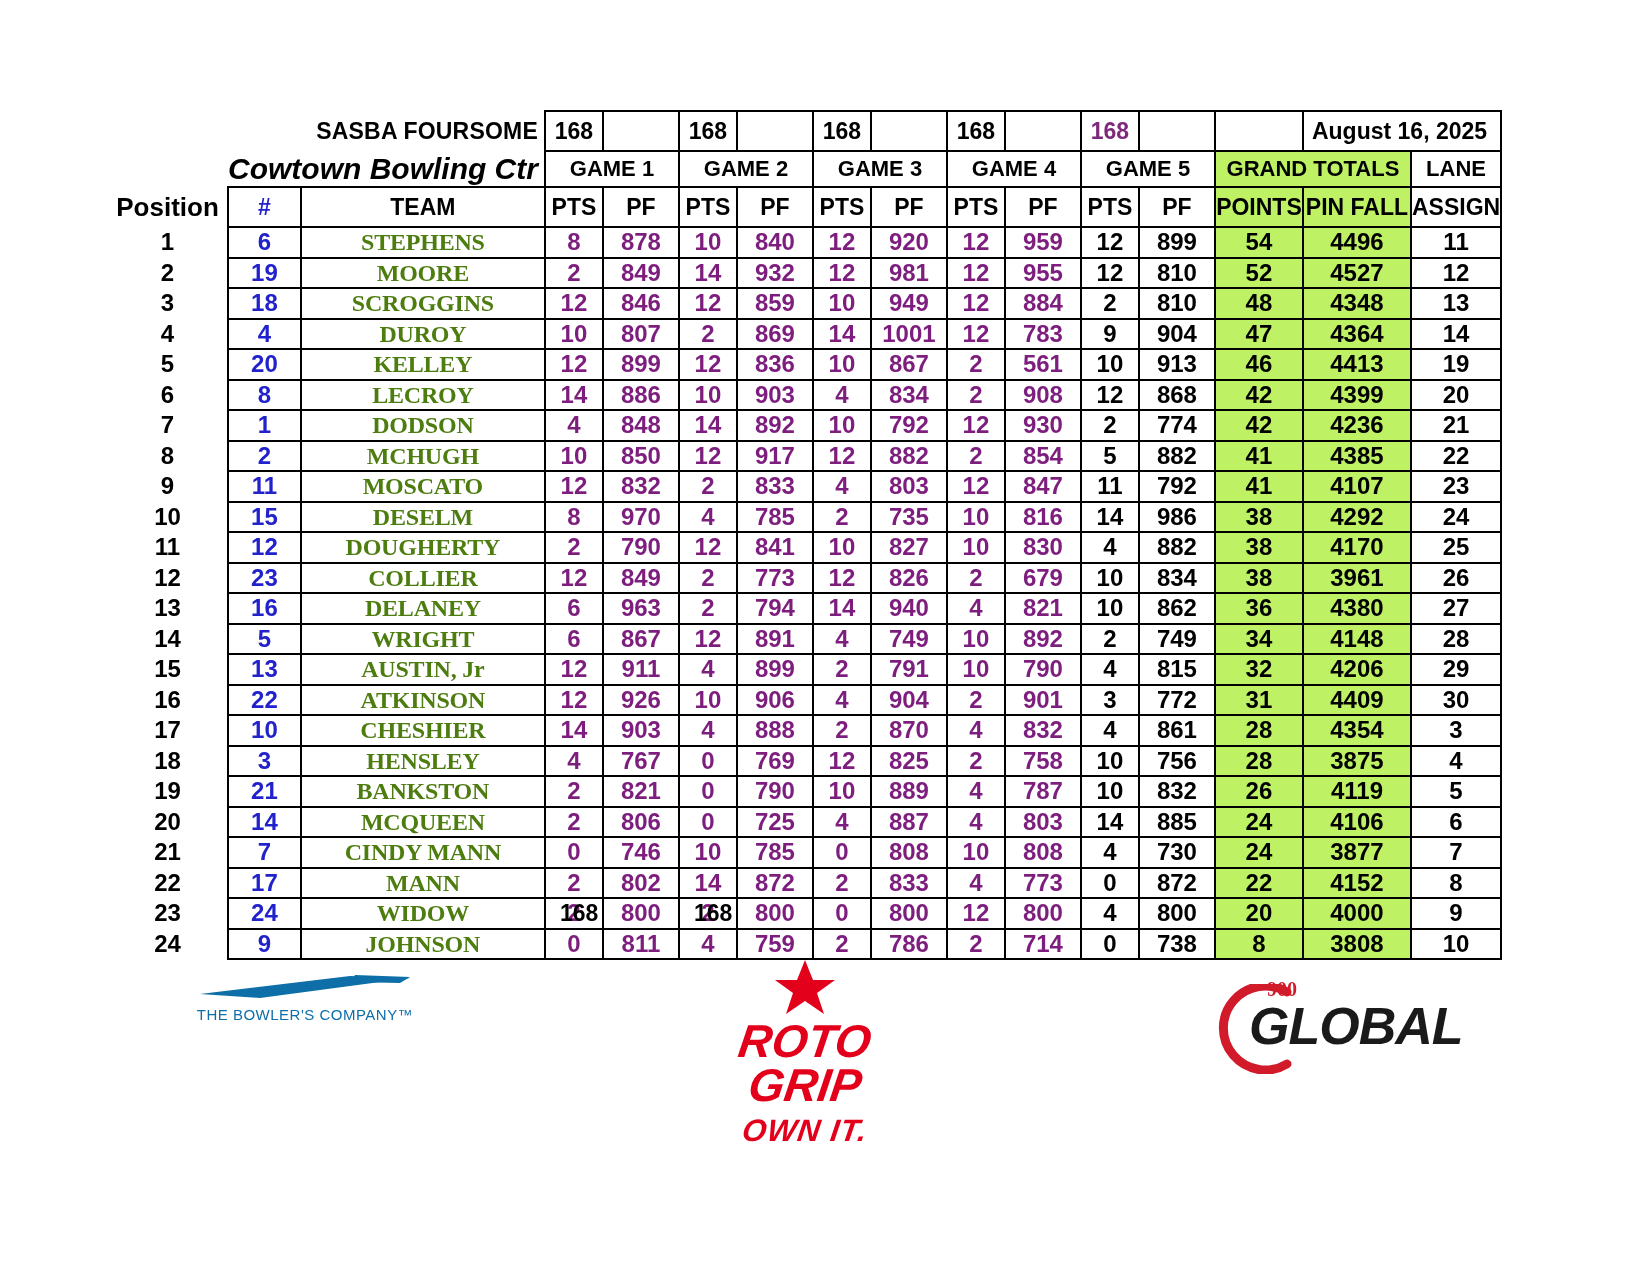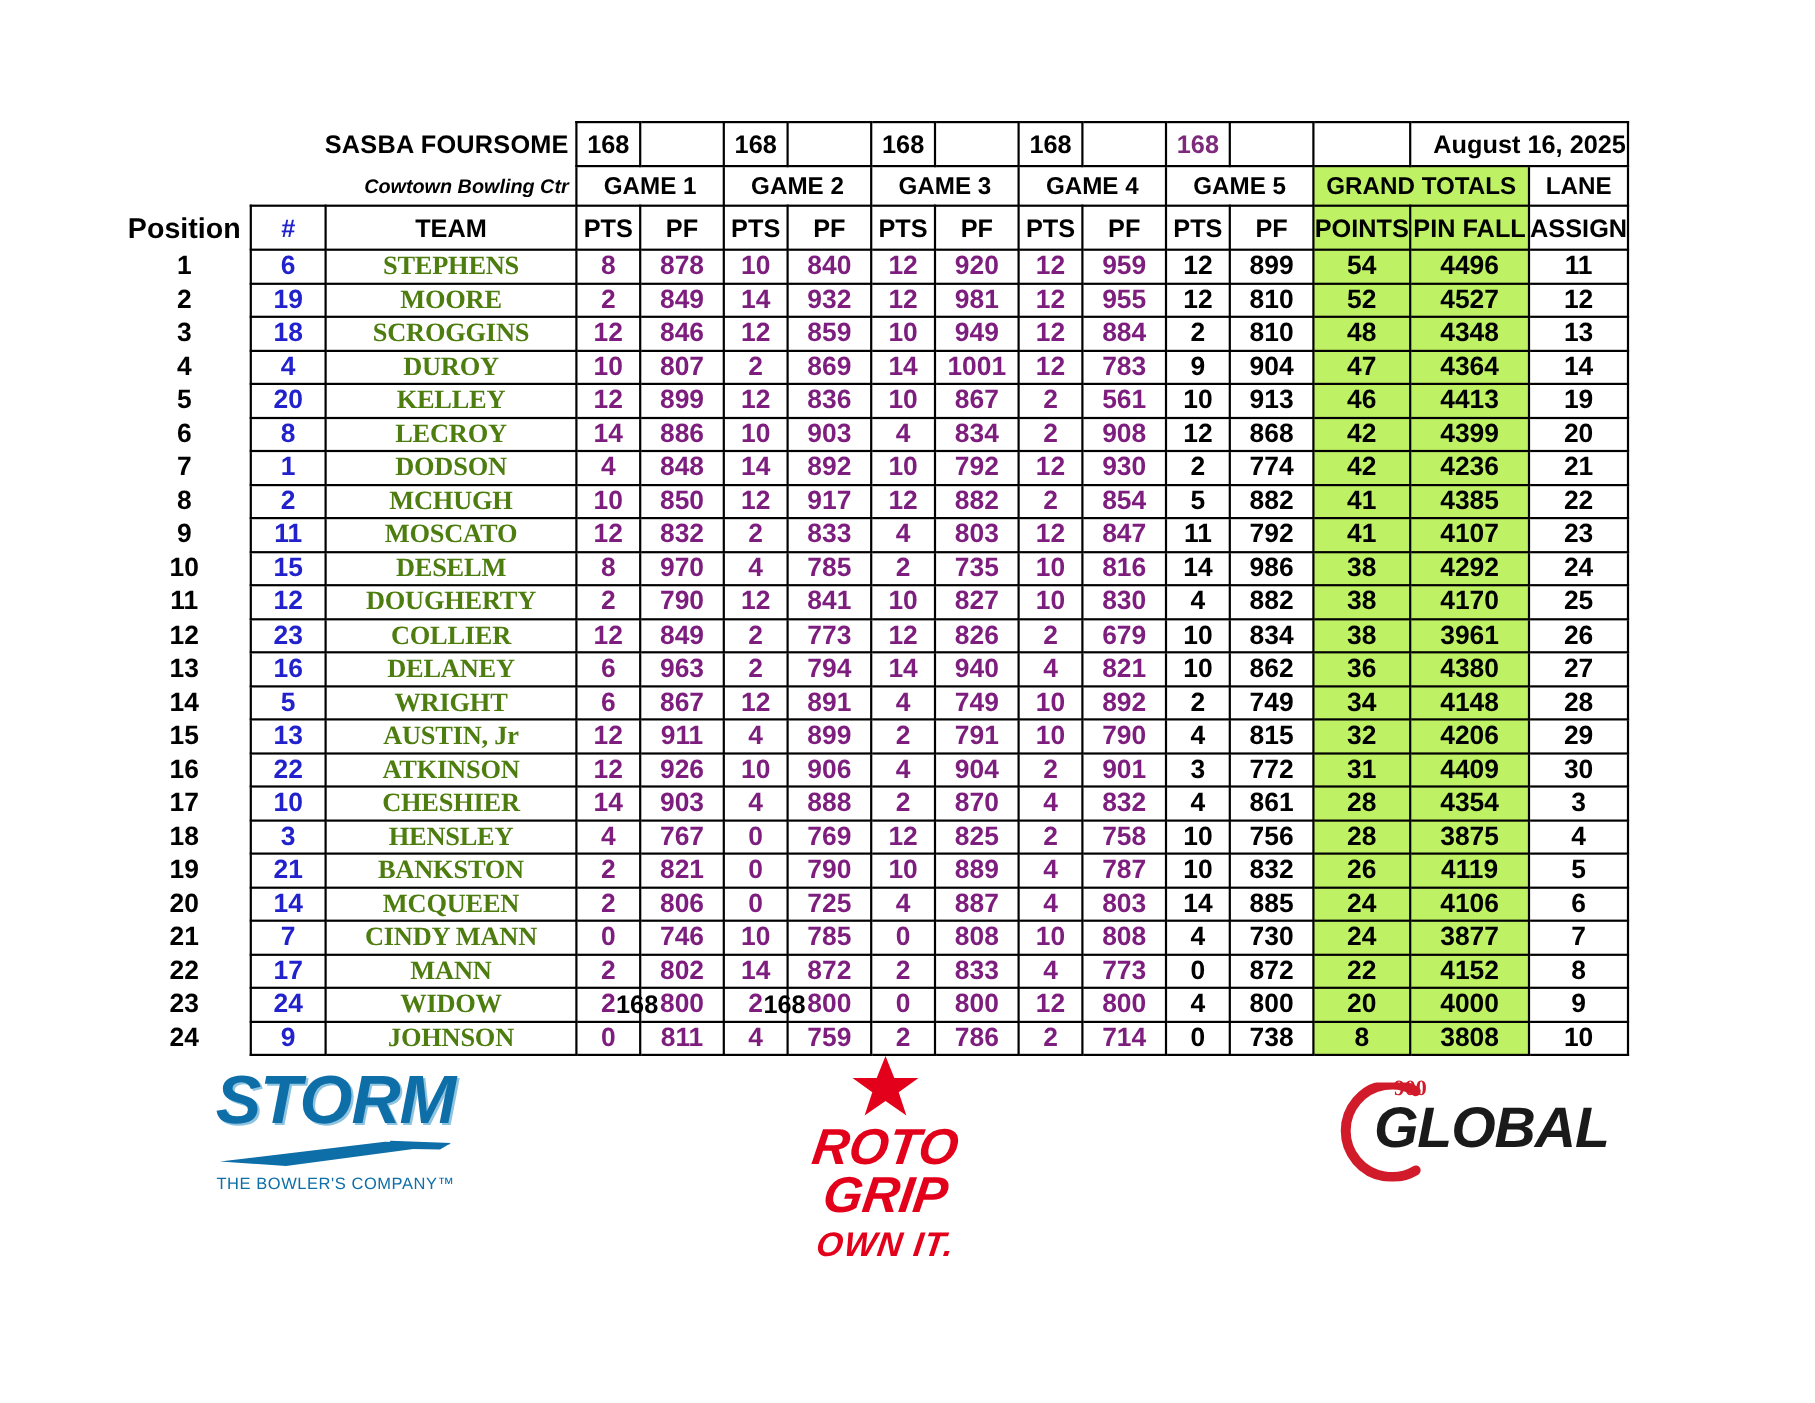--- a/index.html
+++ b/index.html
@@ -53,30 +53,30 @@
 
   .title-main{
     text-align:right;
     font-size:23px;
     font-weight:bold;
     padding-right:6px;
     letter-spacing:.2px;
   }
   .title-sub{
     text-align:right;
-    font-size:18px;
+    font-size:30px;
     font-weight:bold;
     font-style:italic;
     padding-right:6px;
   }
   .date-cell{
     text-align:left;
     font-size:23px;
     font-weight:bold;
-    padding-left:20px;
+    padding-left:8px;
   }
   .hcap{font-size:23px;font-weight:bold;color:#000;text-align:center;}
   .hcap.purple{color:#7d2a7d;}
 
   .yellow{background:#bef264;}
 
   
   .pos{color:#000;font-size:25px;}
   .teamnum{color:#2222cc;font-size:24px;}
   .teamname{
@@ -693,21 +693,20 @@
   </table>
 
   <div class="footer-marks">
     <span class="fmark" style="left:452px;top:0;">168</span>
     <span class="fmark" style="left:586px;top:0;">168</span>
   </div>
 
   <div class="logos">
 
     <div class="logo-storm">
-      <div class="storm-word">STORM</div>
       <div class="storm-bolt">
         <svg width="210" height="26" viewBox="0 0 210 26">
           <polygon points="0,20 150,2 210,4 60,24" fill="#0d6ea8"></polygon>
           <polygon points="155,1 210,3 200,9 150,8" fill="#0d6ea8"></polygon>
         </svg>
       </div>
       <div class="storm-tag">THE BOWLER'S COMPANY™</div>
     </div>
 
     <div class="logo-roto">

